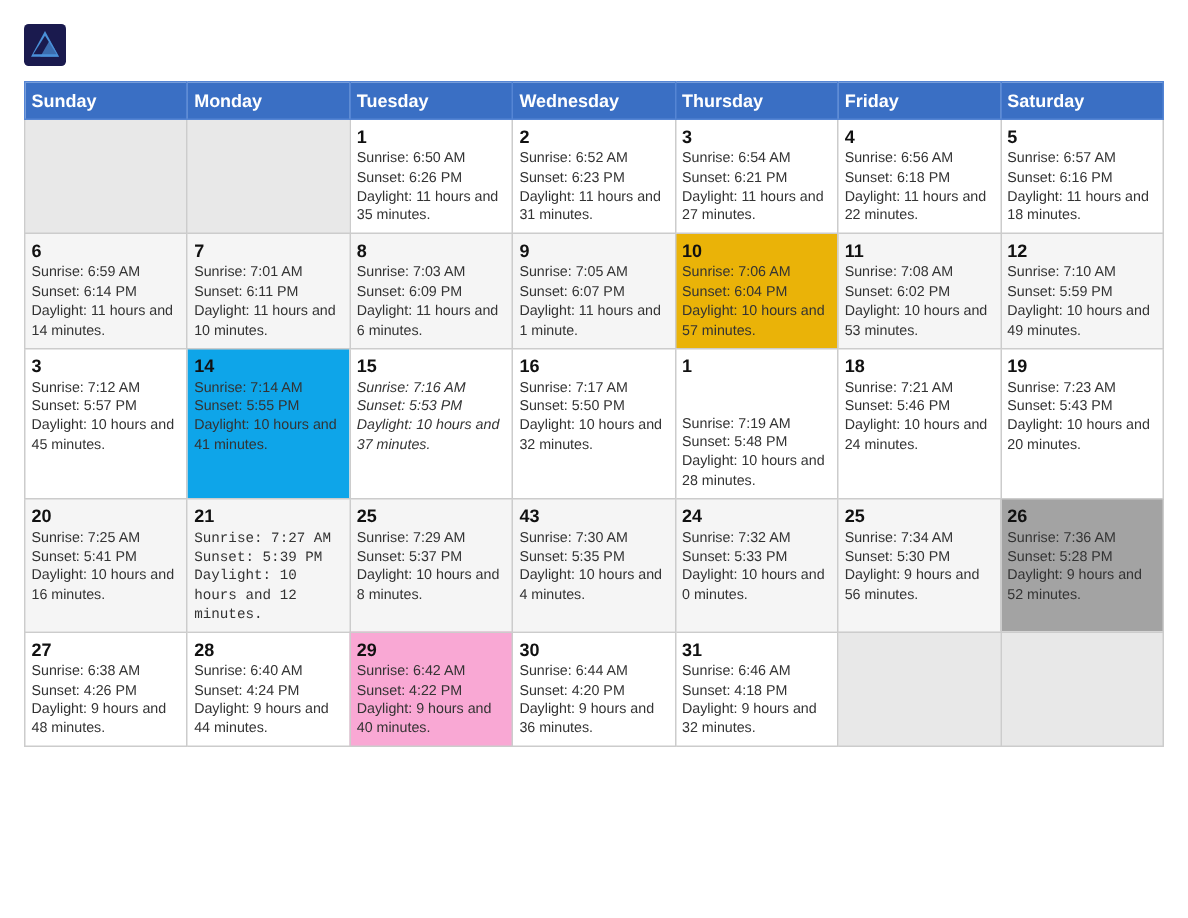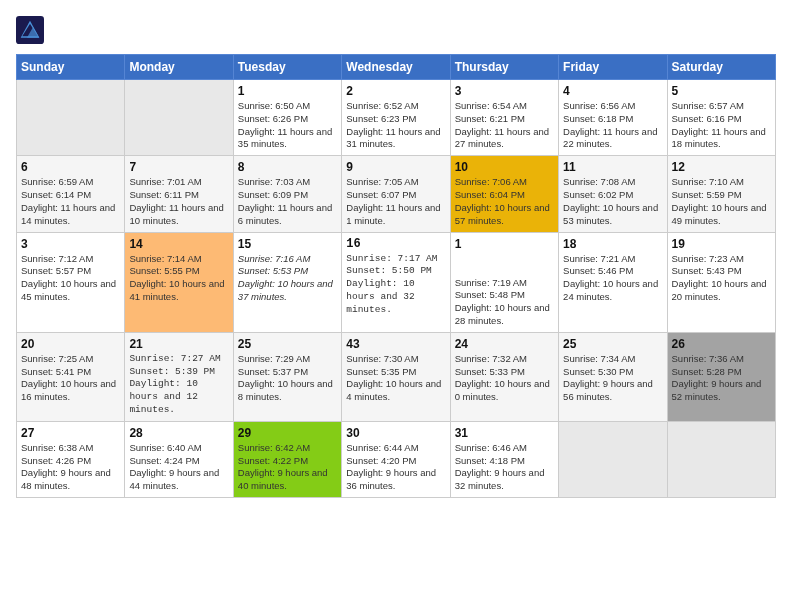--- a/index.html
+++ b/index.html
@@ -203,33 +203,33 @@
 Daylight: 10 hours and 49 minutes.</div>
         </td>
       </tr>
       <tr>
         <td style="background: rgb(255, 255, 255);">
           <span class="day-num">3</span>
           <div class="day-info" style="white-space: pre-line;">Sunrise: 7:12 AM
 Sunset: 5:57 PM
 Daylight: 10 hours and 45 minutes.</div>
         </td>
-        <td style="background: #fdba74;">
+        <td style="background: #0ea5e9;">
           <span class="day-num">14</span>
           <div class="day-info" style="white-space: pre-line;">Sunrise: 7:14 AM
 Sunset: 5:55 PM
 Daylight: 10 hours and 41 minutes.</div>
         </td>
         <td style="background: rgb(255, 255, 255);">
           <span class="day-num">15</span>
           <div class="day-info" style="white-space: pre-line; font-style: italic;">Sunrise: 7:16 AM
 Sunset: 5:53 PM
 Daylight: 10 hours and 37 minutes.</div>
         </td>
-        <td style="background: rgb(255, 255, 255); font-family: Liberation Mono, monospace;">
+        <td style="background: rgb(255, 255, 255);">
           <span class="day-num">16</span>
           <div class="day-info" style="white-space: pre-line;">Sunrise: 7:17 AM
 Sunset: 5:50 PM
 Daylight: 10 hours and 32 minutes.</div>
         </td>
         <td style="background: rgb(255, 255, 255);">
           <span class="day-num">1</span>
           <div class="day-info" style="white-space: pre-line; margin-top: 26px;">Sunrise: 7:19 AM
 Sunset: 5:48 PM
 Daylight: 10 hours and 28 minutes.</div>
@@ -297,21 +297,21 @@
           <div class="day-info" style="white-space: pre-line;">Sunrise: 6:38 AM
 Sunset: 4:26 PM
 Daylight: 9 hours and 48 minutes.</div>
         </td>
         <td style="background: rgb(255, 255, 255);">
           <span class="day-num">28</span>
           <div class="day-info" style="white-space: pre-line;">Sunrise: 6:40 AM
 Sunset: 4:24 PM
 Daylight: 9 hours and 44 minutes.</div>
         </td>
-        <td style="background: #84cc16;">
+        <td style="background: #f9a8d4;">
           <span class="day-num">29</span>
           <div class="day-info" style="white-space: pre-line;">Sunrise: 6:42 AM
 Sunset: 4:22 PM
 Daylight: 9 hours and 40 minutes.</div>
         </td>
         <td style="background: rgb(255, 255, 255);">
           <span class="day-num">30</span>
           <div class="day-info" style="white-space: pre-line;">Sunrise: 6:44 AM
 Sunset: 4:20 PM
 Daylight: 9 hours and 36 minutes.</div>

